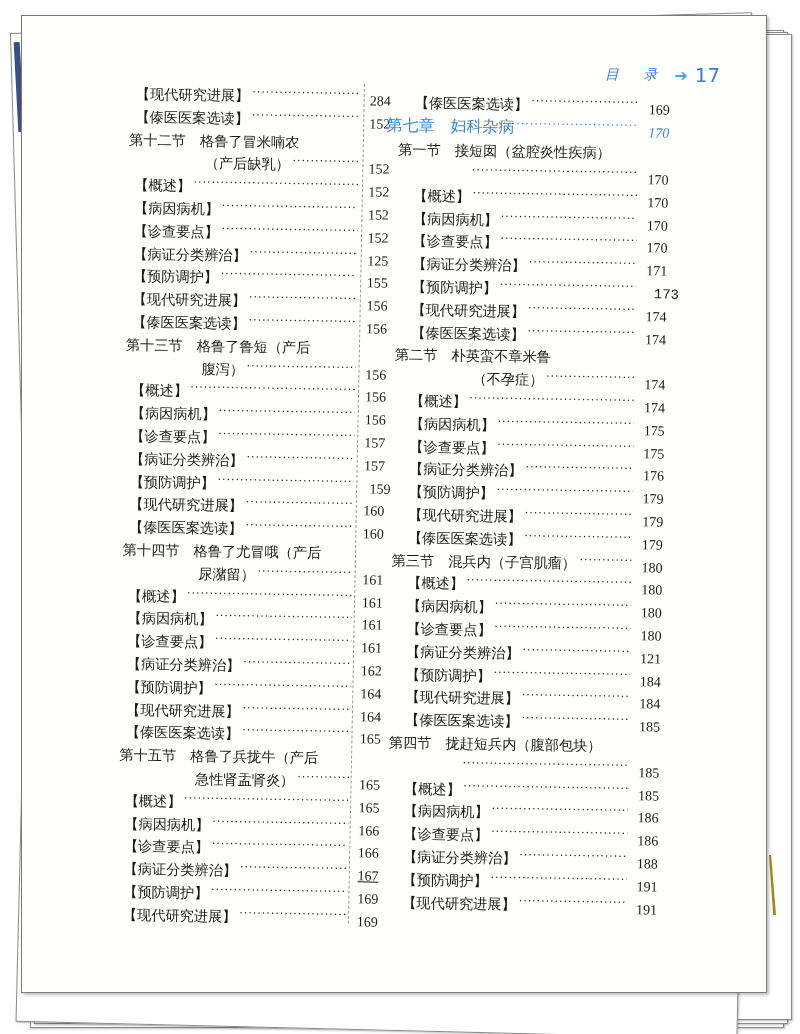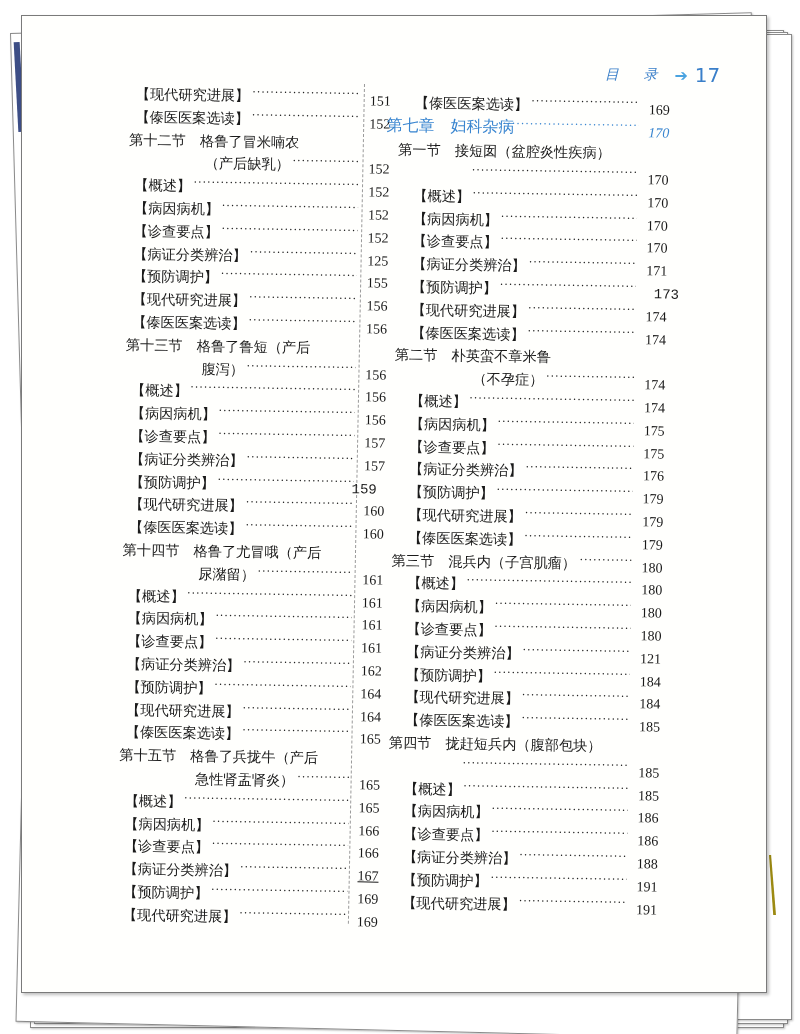--- a/index.html
+++ b/index.html
@@ -54,21 +54,21 @@
   <div class="header">
     <span class="mulu">目 录</span>
     <span class="arrow">➔</span>
     <span class="pg">17</span>
   </div>
   <div class="divider"></div>
   <div class="col left" id="col-left">
       <div class="row">
         <span class="label" style="left: 46px;">【现代研究进展】</span>
         <span class="dots" style="left: 162.4px; width: 107.6px;">················································································</span>
-        <span class="num" style="left: 280px;">151</span>
+        <span class="num" style="left: 280px;">284</span>
       </div>
       <div class="row">
         <span class="label" style="left: 46px;">【傣医医案选读】</span>
         <span class="dots" style="left: 162.4px; width: 107.6px;">················································································</span>
         <span class="num" style="left: 280px;">152</span>
       </div>
       <div class="row">
         <span class="label" style="left: 40px;">第十二节　格鲁了冒米喃农</span>
       </div>
       <div class="row">
@@ -135,21 +135,21 @@
         <span class="num" style="left: 280px;">157</span>
       </div>
       <div class="row">
         <span class="label" style="left: 46px;">【病证分类辨治】</span>
         <span class="dots" style="left: 162.4px; width: 107.6px;">················································································</span>
         <span class="num" style="left: 280px;">157</span>
       </div>
       <div class="row">
         <span class="label" style="left: 46px;">【预防调护】</span>
         <span class="dots" style="left: 133.8px; width: 136.2px;">················································································</span>
-        <span class="num" style="left: 268px; font-family: Liberation Mono, monospace;">159</span>
+        <span class="num" style="left: 286px;">159</span>
       </div>
       <div class="row">
         <span class="label" style="left: 46px;">【现代研究进展】</span>
         <span class="dots" style="left: 162.4px; width: 107.6px;">················································································</span>
         <span class="num" style="left: 280px;">160</span>
       </div>
       <div class="row">
         <span class="label" style="left: 46px;">【傣医医案选读】</span>
         <span class="dots" style="left: 162.4px; width: 107.6px;">················································································</span>
         <span class="num" style="left: 280px;">160</span>

